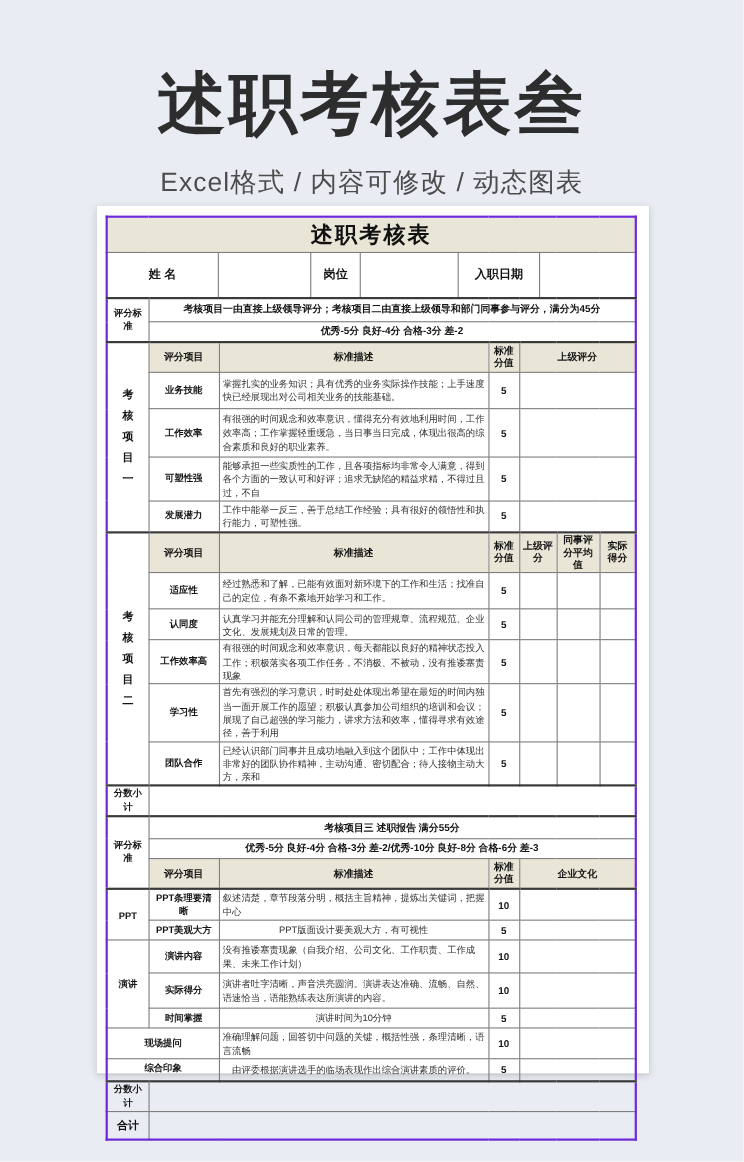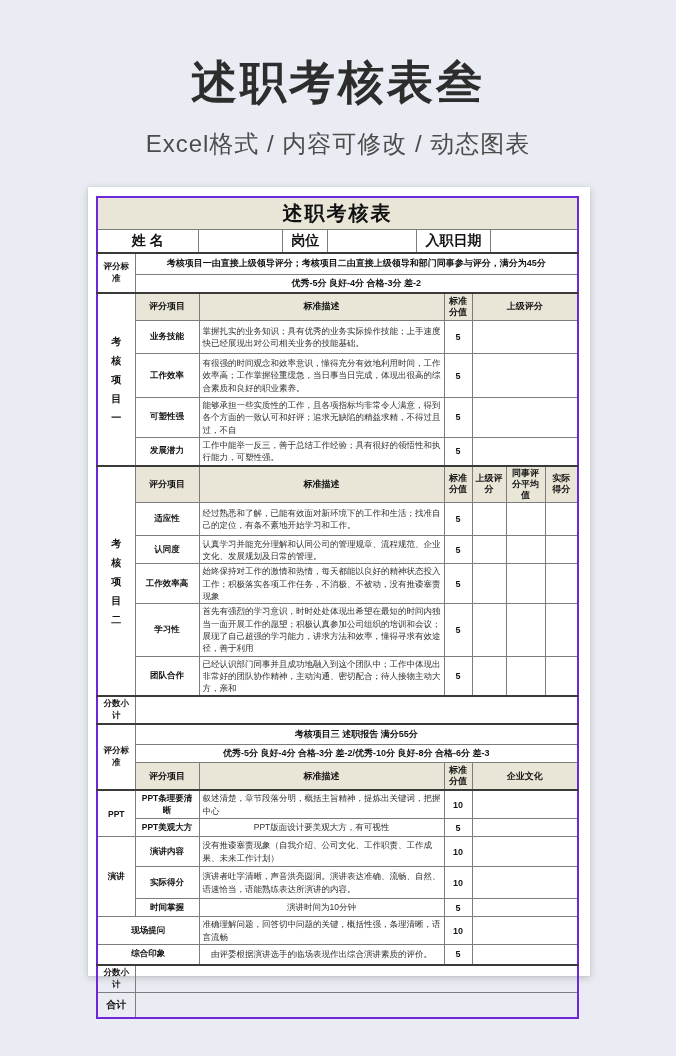--- a/index.html
+++ b/index.html
@@ -5,21 +5,21 @@
   * { margin:0; padding:0; box-sizing:border-box; }
   html,body { width:676px; height:1056px; }
   body {
     background:#e9ecf2;
     font-family:"Liberation Sans","DejaVu Sans",sans-serif;
     color:#222;
     overflow:hidden;
   }
   .page-header { text-align:center; padding-top:52px; }
   .page-title {
-    font-size:46px; font-weight:bold; color:#2d2d2d; letter-spacing:3px;
+    font-size:62px; font-weight:bold; color:#2d2d2d; letter-spacing:3px;
   }
   .page-subtitle {
     margin-top:14px; font-size:24px; color:#4c4c4c; letter-spacing:1px;
   }
   .card {
     position:absolute; left:88px; top:187px; width:502px; height:789px;
     background:#ffffff;
     box-shadow:0 2px 8px rgba(0,0,0,0.18), 0 0 1px rgba(0,0,0,0.2);
     padding:9px 0 0 8px;
   }
@@ -46,22 +46,22 @@
   .desc { font-size:8.5px; color:#303030; line-height:1.45; }
   .val { text-align:center; font-weight:bold; color:#141414; }
   .vertcell { text-align:center; padding:0; }
   .vertcell span {
     display:inline-block; width:11px; word-break:break-all;
     font-weight:bold; font-size:10px; line-height:1.9; color:#141414;
   }
   .p0 { padding:0 !important; }
   .info-flex { display:flex; width:100%; height:100%; }
   .info-cell {
-    height:22px; display:flex; align-items:center; justify-content:center;
-    border-right:1px solid #7d7d7d; font-size:14px;
+    height:40px; display:flex; align-items:center; justify-content:center;
+    border-right:1px solid #7d7d7d; font-size:11px;
   }
   .info-cell.last { border-right:none; }
   .headcell { text-align:center; font-weight:bold; font-size:9px; color:#141414; line-height:1.25; }
   .note {
     width:483px; margin-top:4px; font-size:8.5px; font-weight:bold;
     color:#141414; letter-spacing:0;
   }
 </style>
 </head>
 <body>
@@ -161,21 +161,21 @@
   <tr style="height:28px">
     <td class="lblcell">认同度</td>
     <td class="desc">认真学习并能充分理解和认同公司的管理规章、流程规范、企业文化、发展规划及日常的管理。</td>
     <td class="val">5</td>
     <td></td>
     <td></td>
     <td></td>
   </tr>
   <tr style="height:33px">
     <td class="lblcell">工作效率高</td>
-    <td class="desc">始终保持对工作的激情和热情，每天都能以良好的精神状态投入工作；积极落实各项工作任务，不消极、不被动，没有推诿塞责现象</td>
+    <td class="desc">有很强的时间观念和效率意识，每天都能以良好的精神状态投入工作；积极落实各项工作任务，不消极、不被动，没有推诿塞责现象</td>
     <td class="val">5</td>
     <td></td>
     <td></td>
     <td></td>
   </tr>
   <tr style="height:44px">
     <td class="lblcell">学习性</td>
     <td class="desc">首先有强烈的学习意识，时时处处体现出希望在最短的时间内独当一面开展工作的愿望；积极认真参加公司组织的培训和会议；展现了自己超强的学习能力，讲求方法和效率，懂得寻求有效途径，善于利用</td>
     <td class="val">5</td>
     <td></td>

